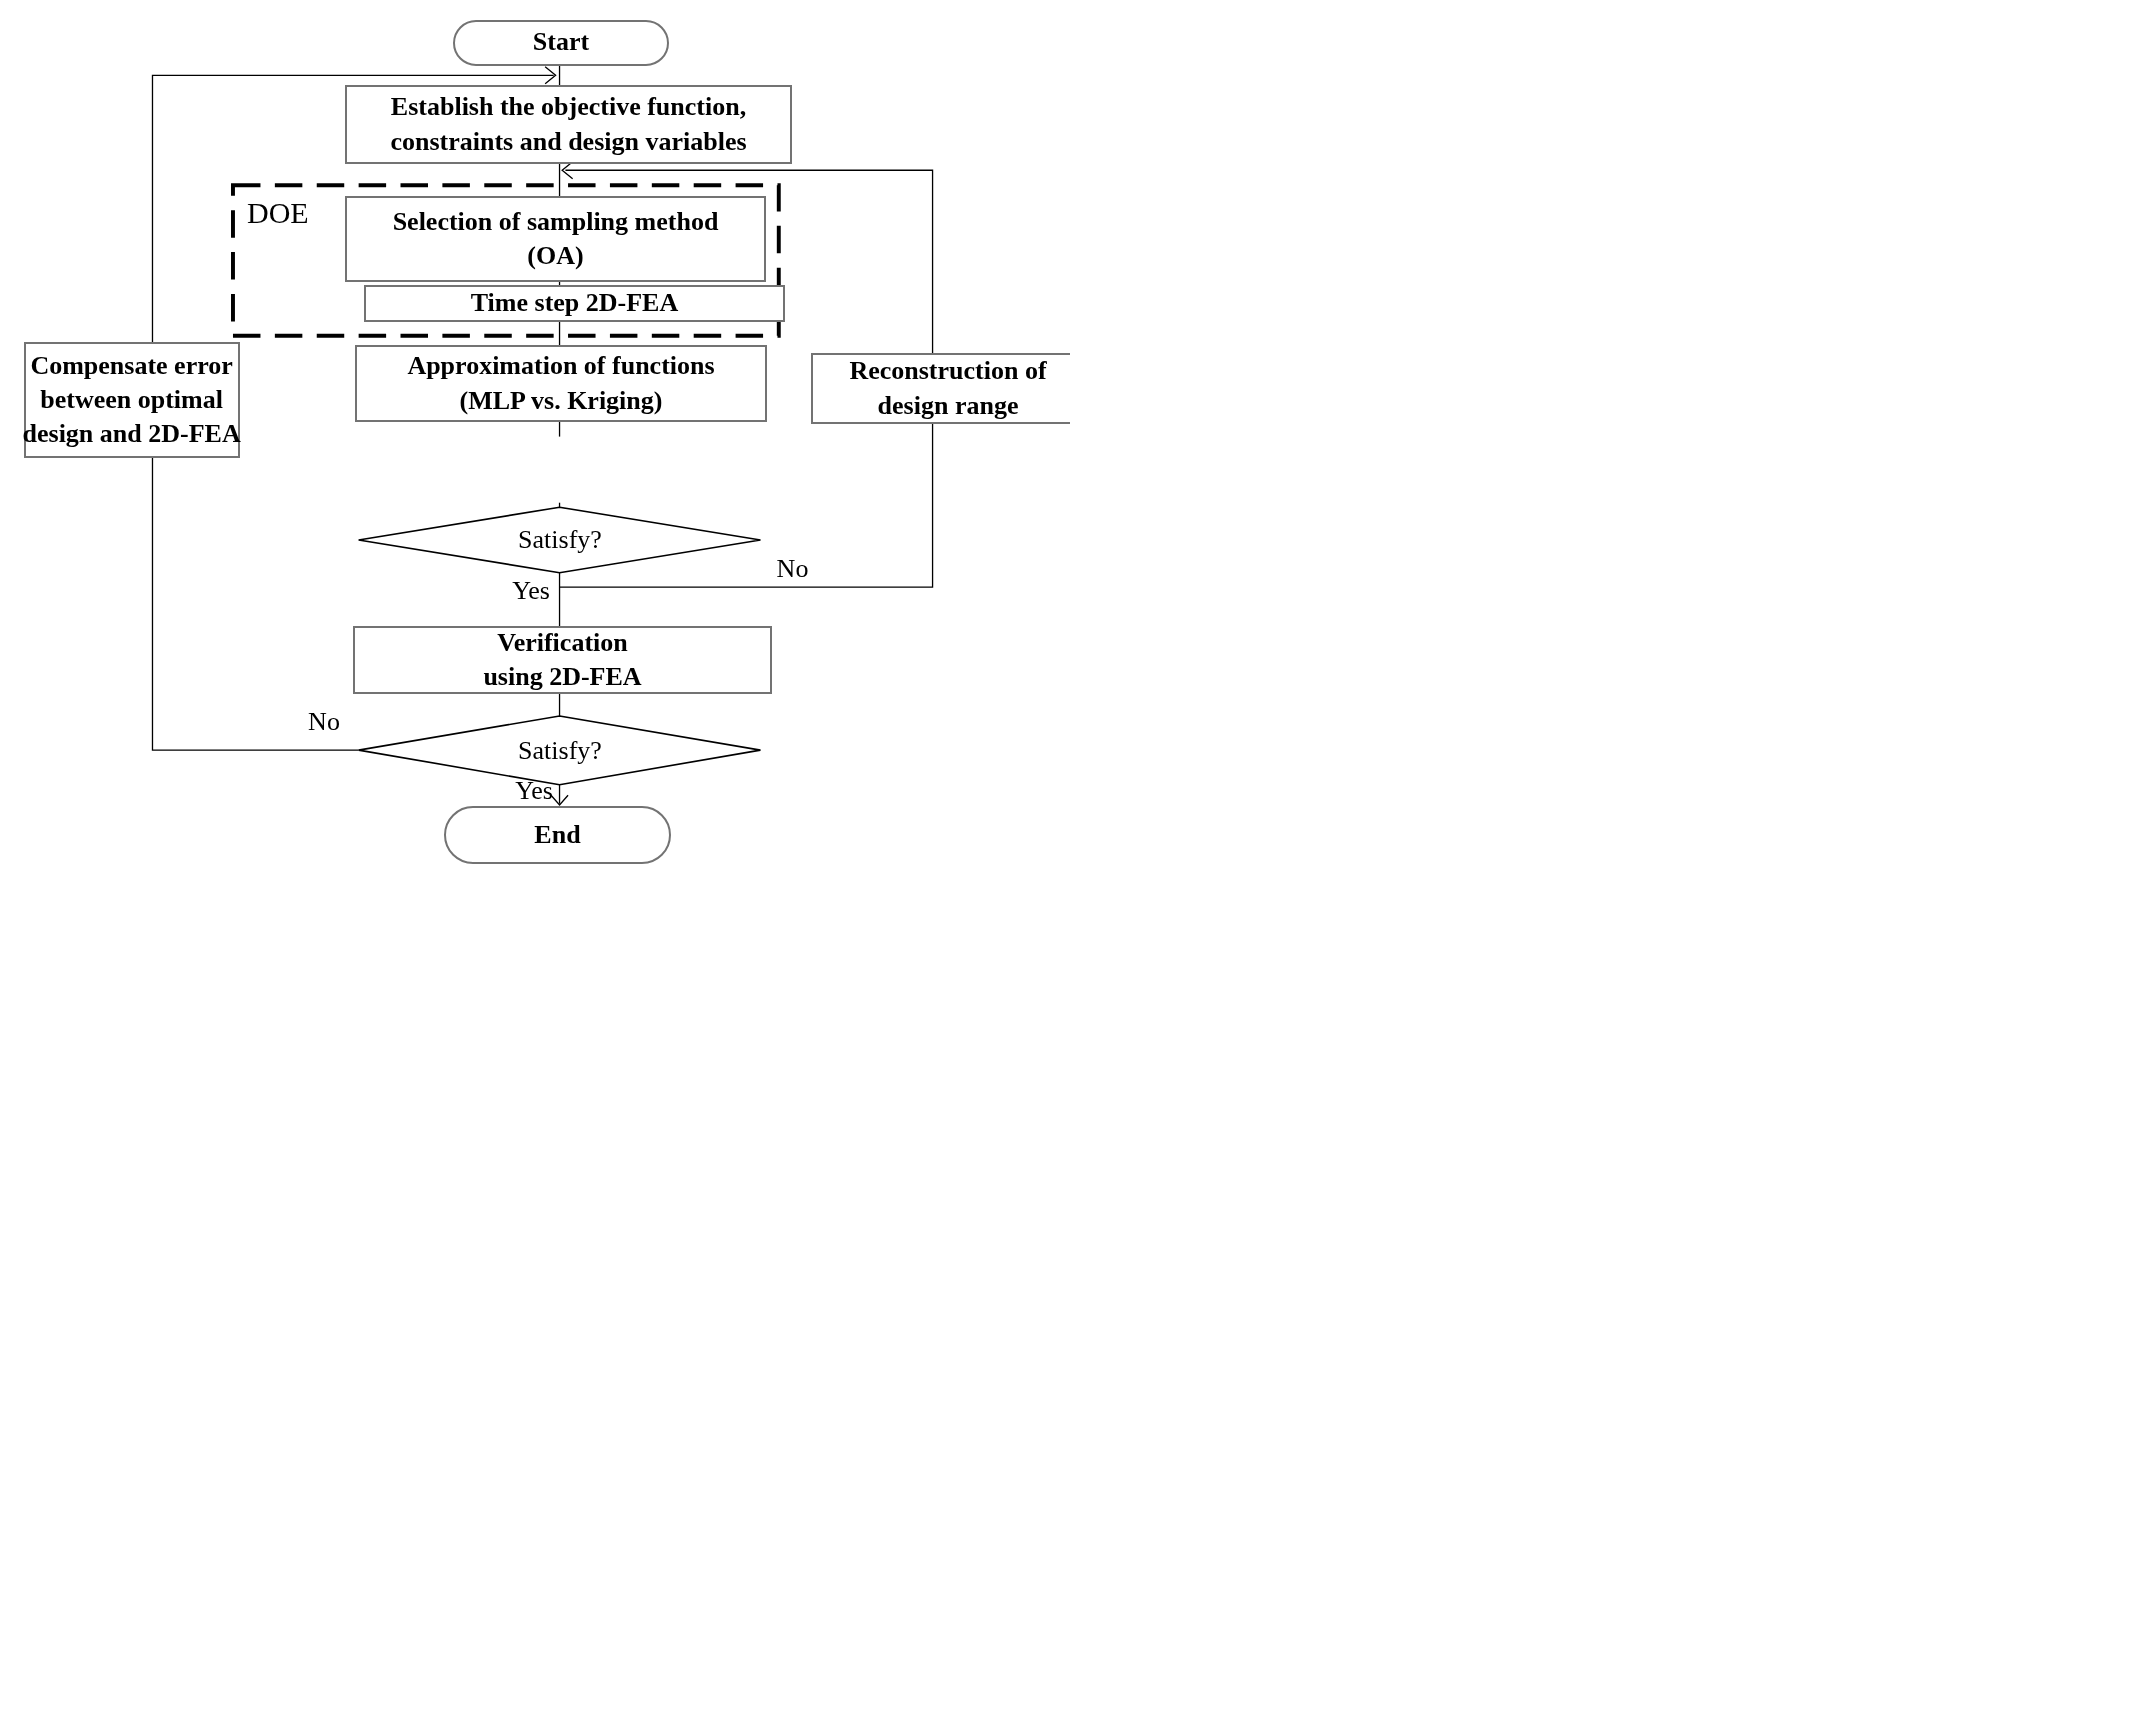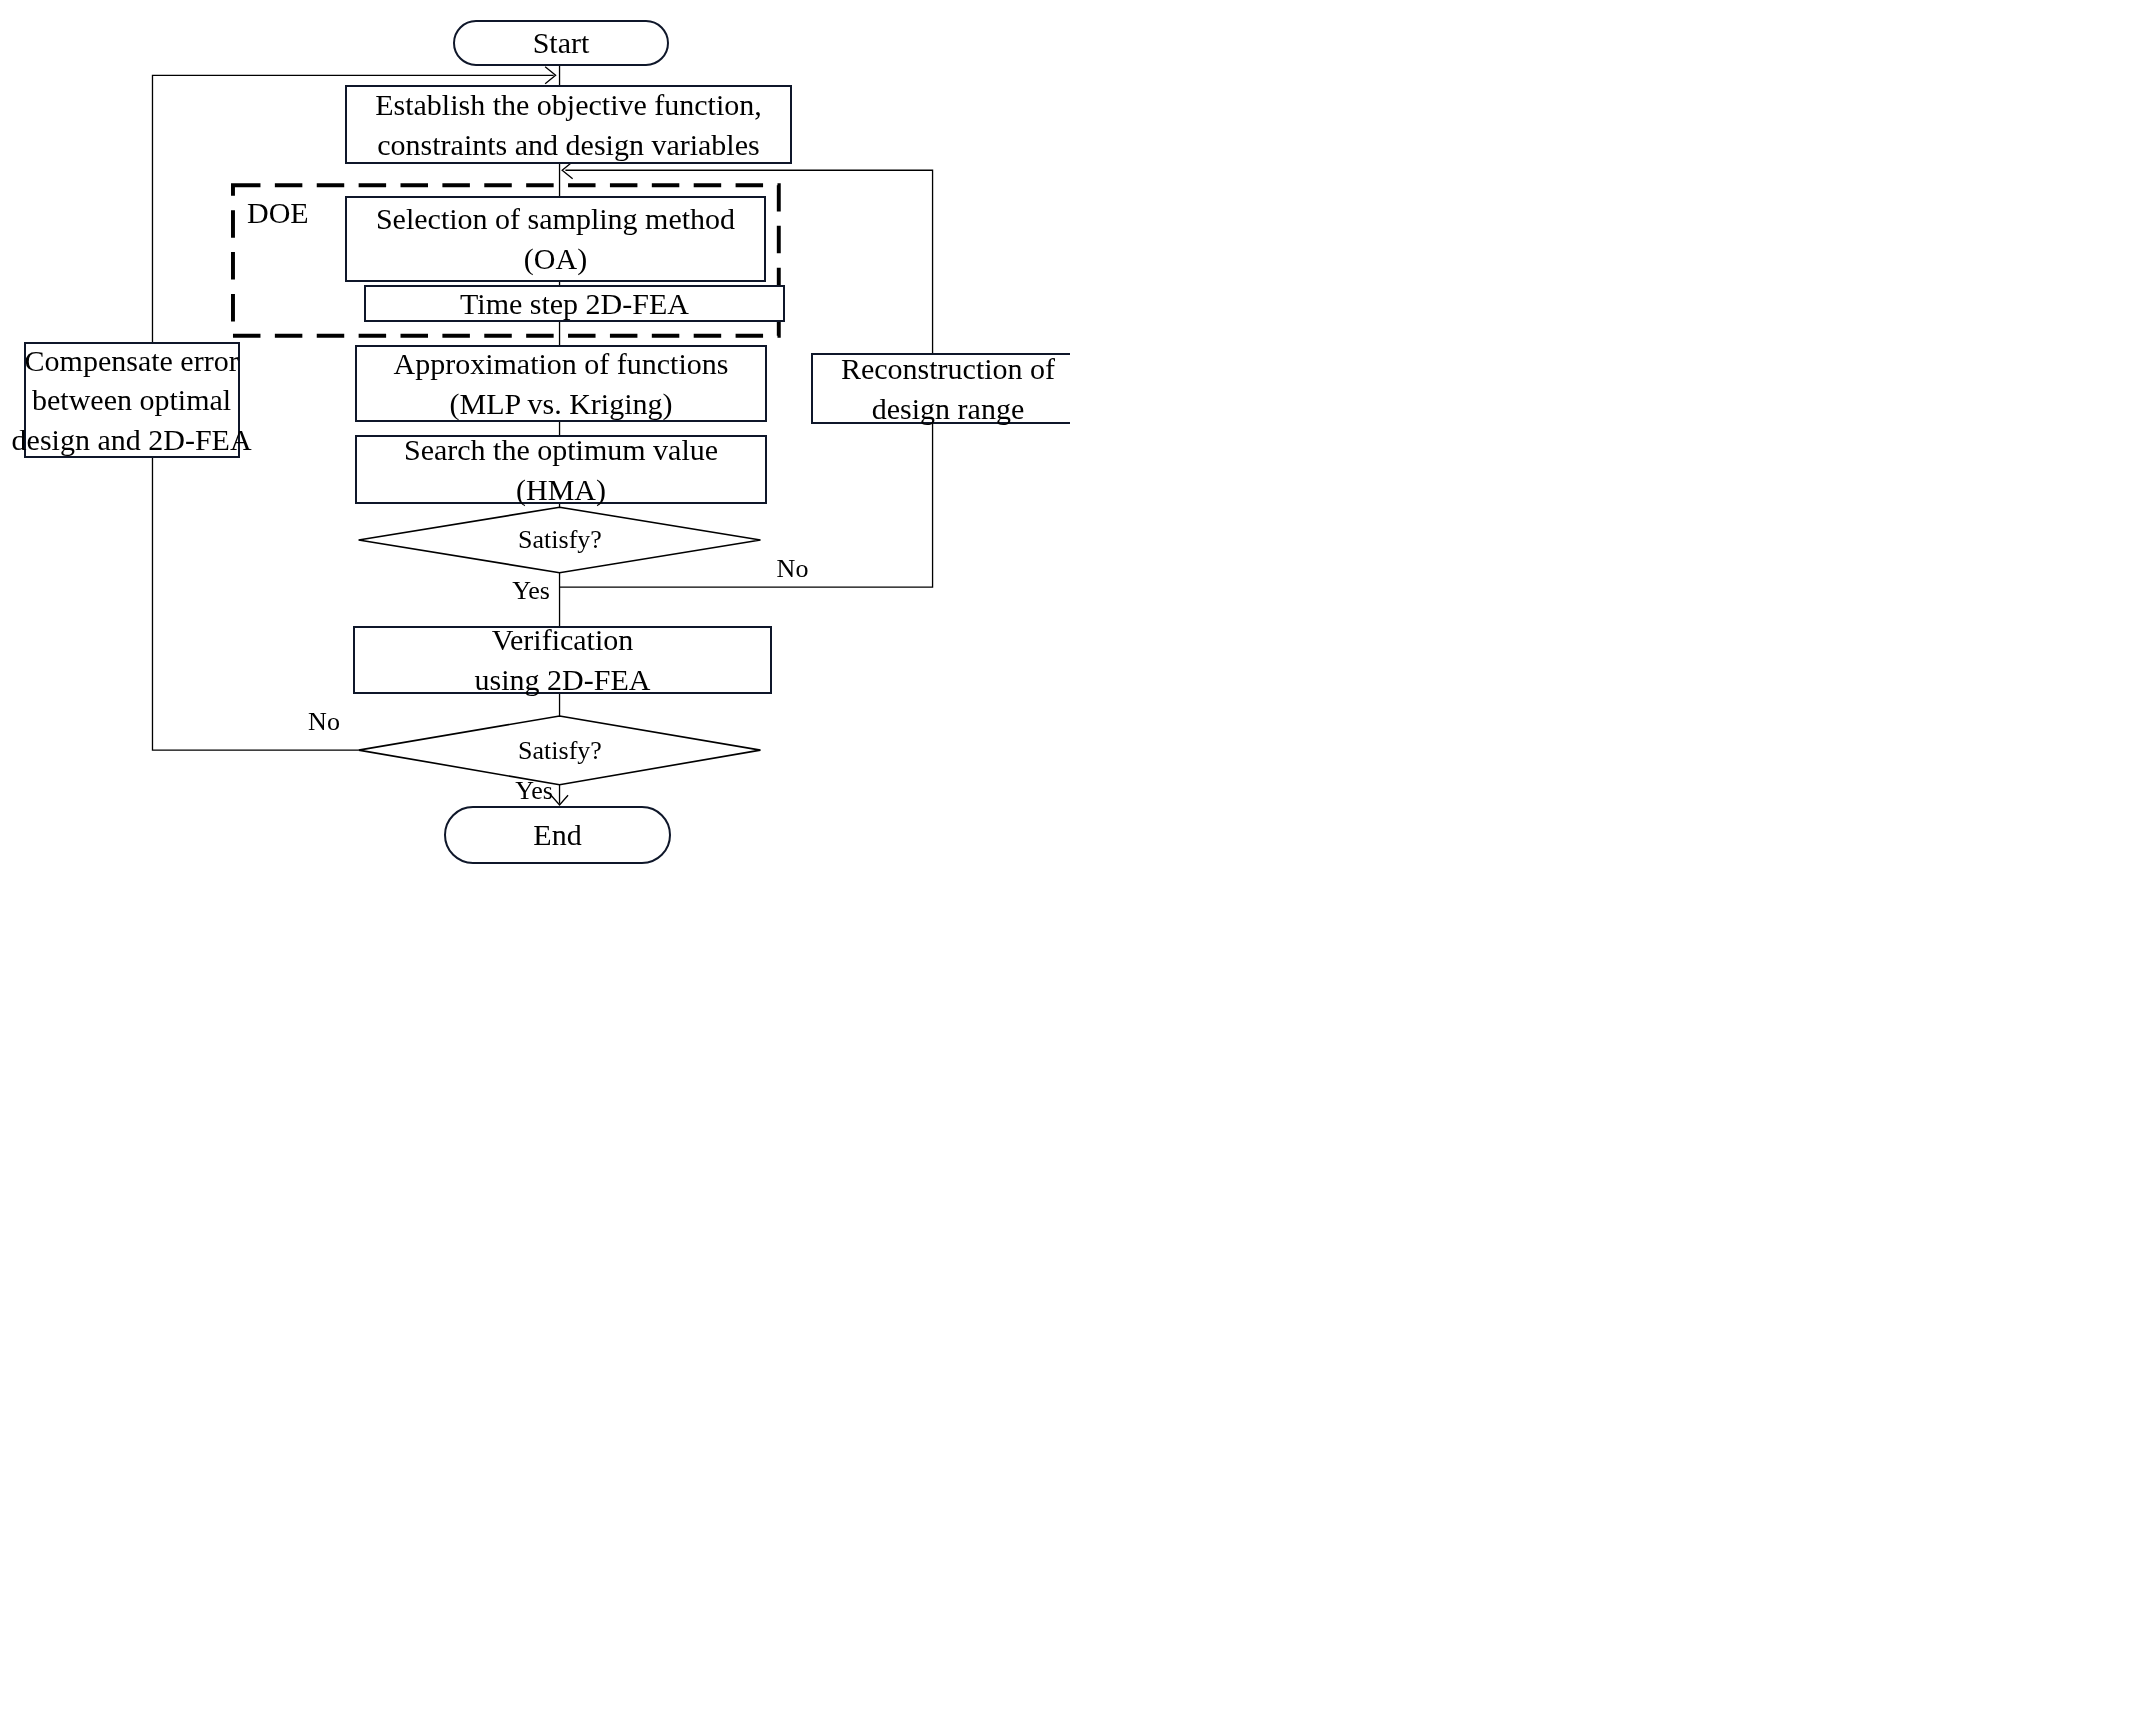--- a/index.html
+++ b/index.html
@@ -8,27 +8,28 @@
     width:1070px; height:866px;
     background:#ffffff;
     font-family:"Liberation Serif","DejaVu Serif",serif;
     color:#000;
     overflow:hidden;
   }
   svg.wires { position:absolute; left:0; top:0; z-index:1; }
   .node {
     position:absolute; z-index:2;
     background:#ffffff;
-    border:2px solid #0f172a;
+    border:2px solid #737373;
     box-sizing:border-box;
     display:flex; flex-direction:column;
     justify-content:center; align-items:center;
     text-align:center;
-    font-size:30px; line-height:1.32;
+    font-size:26px; line-height:1.32;
     white-space:nowrap;
+    font-weight:bold;
   }
   .oval { border-radius:654px; border-width:2px; }
   .label {
     position:absolute; z-index:3;
     background:transparent;
     font-size:26px; line-height:1.1;
     white-space:nowrap;
   }
   .dtext {
     position:absolute; z-index:3;
@@ -109,24 +110,20 @@
 
   <div class="node n-timestep">
     <div>Time step 2D-FEA</div>
   </div>
 
   <div class="node n-approx">
     <div>Approximation of functions</div>
     <div>(MLP vs. Kriging)</div>
   </div>
 
-  <div class="node n-search">
-    <div>Search the optimum value</div>
-    <div>(HMA)</div>
-  </div>
 
   <div class="node n-verification">
     <div>Verification</div>
     <div>using 2D-FEA</div>
   </div>
 
   <div class="node n-compensate">
     <div>Compensate error</div>
     <div>between optimal</div>
     <div>design and 2D-FEA</div>

